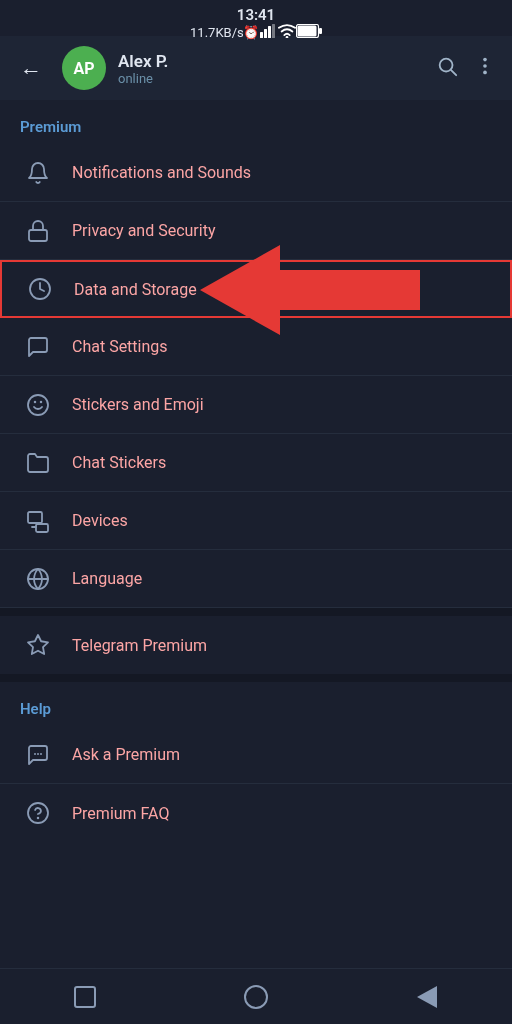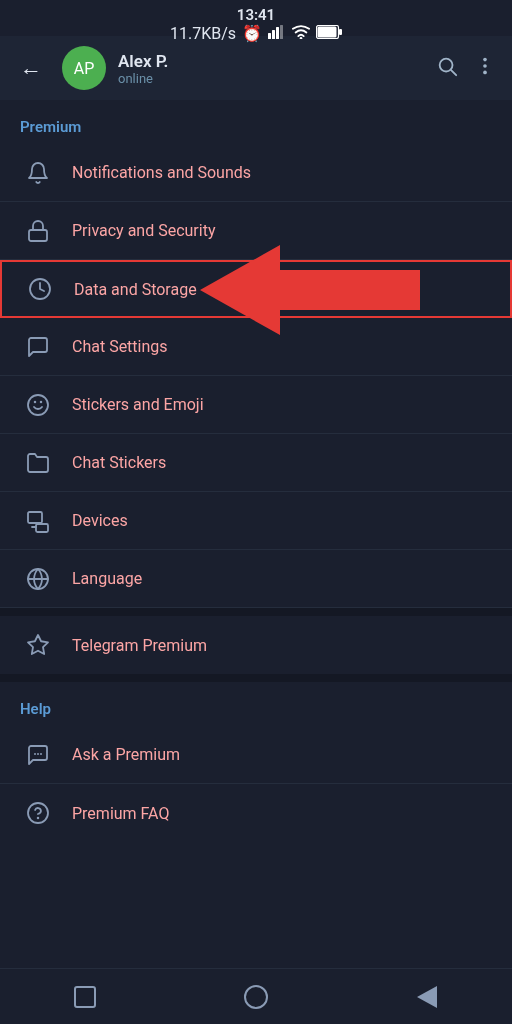--- a/index.html
+++ b/index.html
@@ -24,22 +24,21 @@
       flex-direction: column;
     }
     .status-time {
       font-size: 15px;
       font-weight: 600;
       color: #e0e6f0;
     }
     .status-right {
       display: flex;
       align-items: center;
-      gap: 6px;
-      font-size: 16px;
+      font-size: 13px;
       color: #e0e6f0;
     }
 
     
     .top-bar {
       display: flex;
       align-items: center;
       padding: 8px 12px;
       height: 64px;
       background: #1e2535;
@@ -52,21 +51,21 @@
       padding: 4px 8px;
     }
     .avatar {
       width: 44px;
       height: 44px;
       border-radius: 50%;
       background: #4caf50;
       display: flex;
       align-items: center;
       justify-content: center;
-      font-weight: 400;
+      font-weight: 700;
       font-size: 16px;
       color: #fff;
       flex-shrink: 0;
     }
     .user-info {
       flex: 1;
     }
     .user-name {
       font-size: 17px;
       font-weight: 600;

